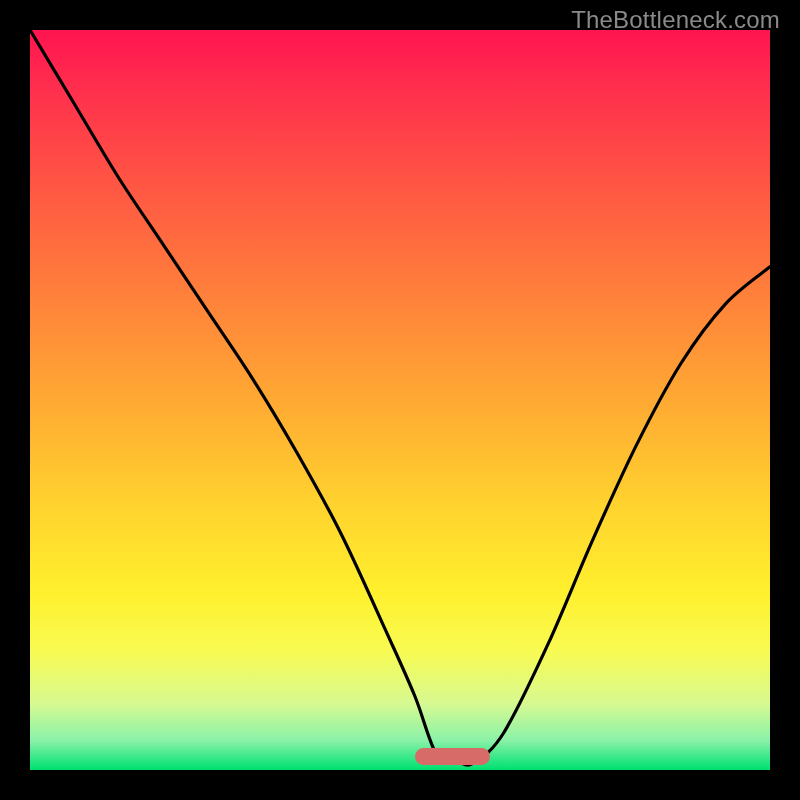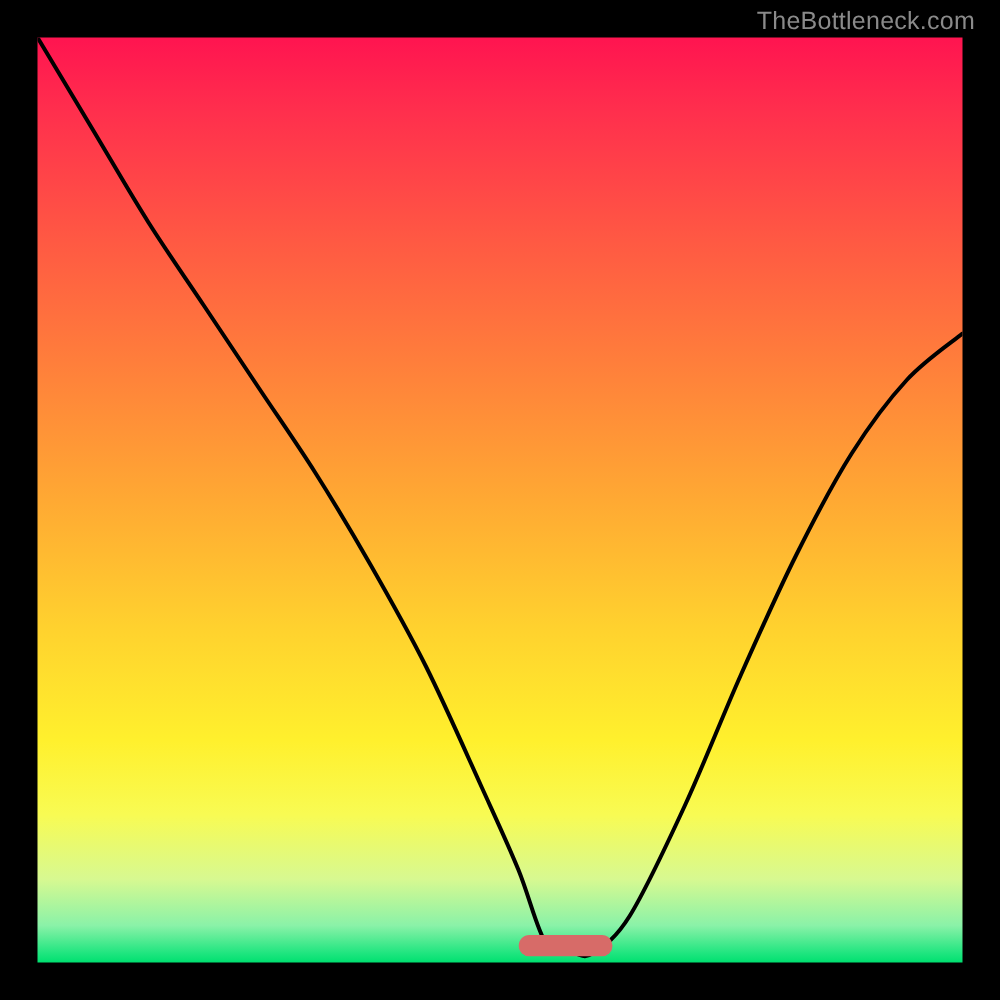--- a/index.html
+++ b/index.html
@@ -39,21 +39,21 @@
       #8af2a8 96%,
       #1fe57f 99%,
       #00e070 100%
     );
   }
   .watermark {
     position: absolute;
     top: 6px;
     right: 20px;
     color: #8a8a8a;
-    font-size: 20px;
+    font-size: 24px;
     letter-spacing: 0.2px;
     font-weight: 400;
     user-select: none;
   }
   svg.curve {
     position: absolute;
     top: 0;
     left: 0;
     width: 740px;
     height: 740px;

